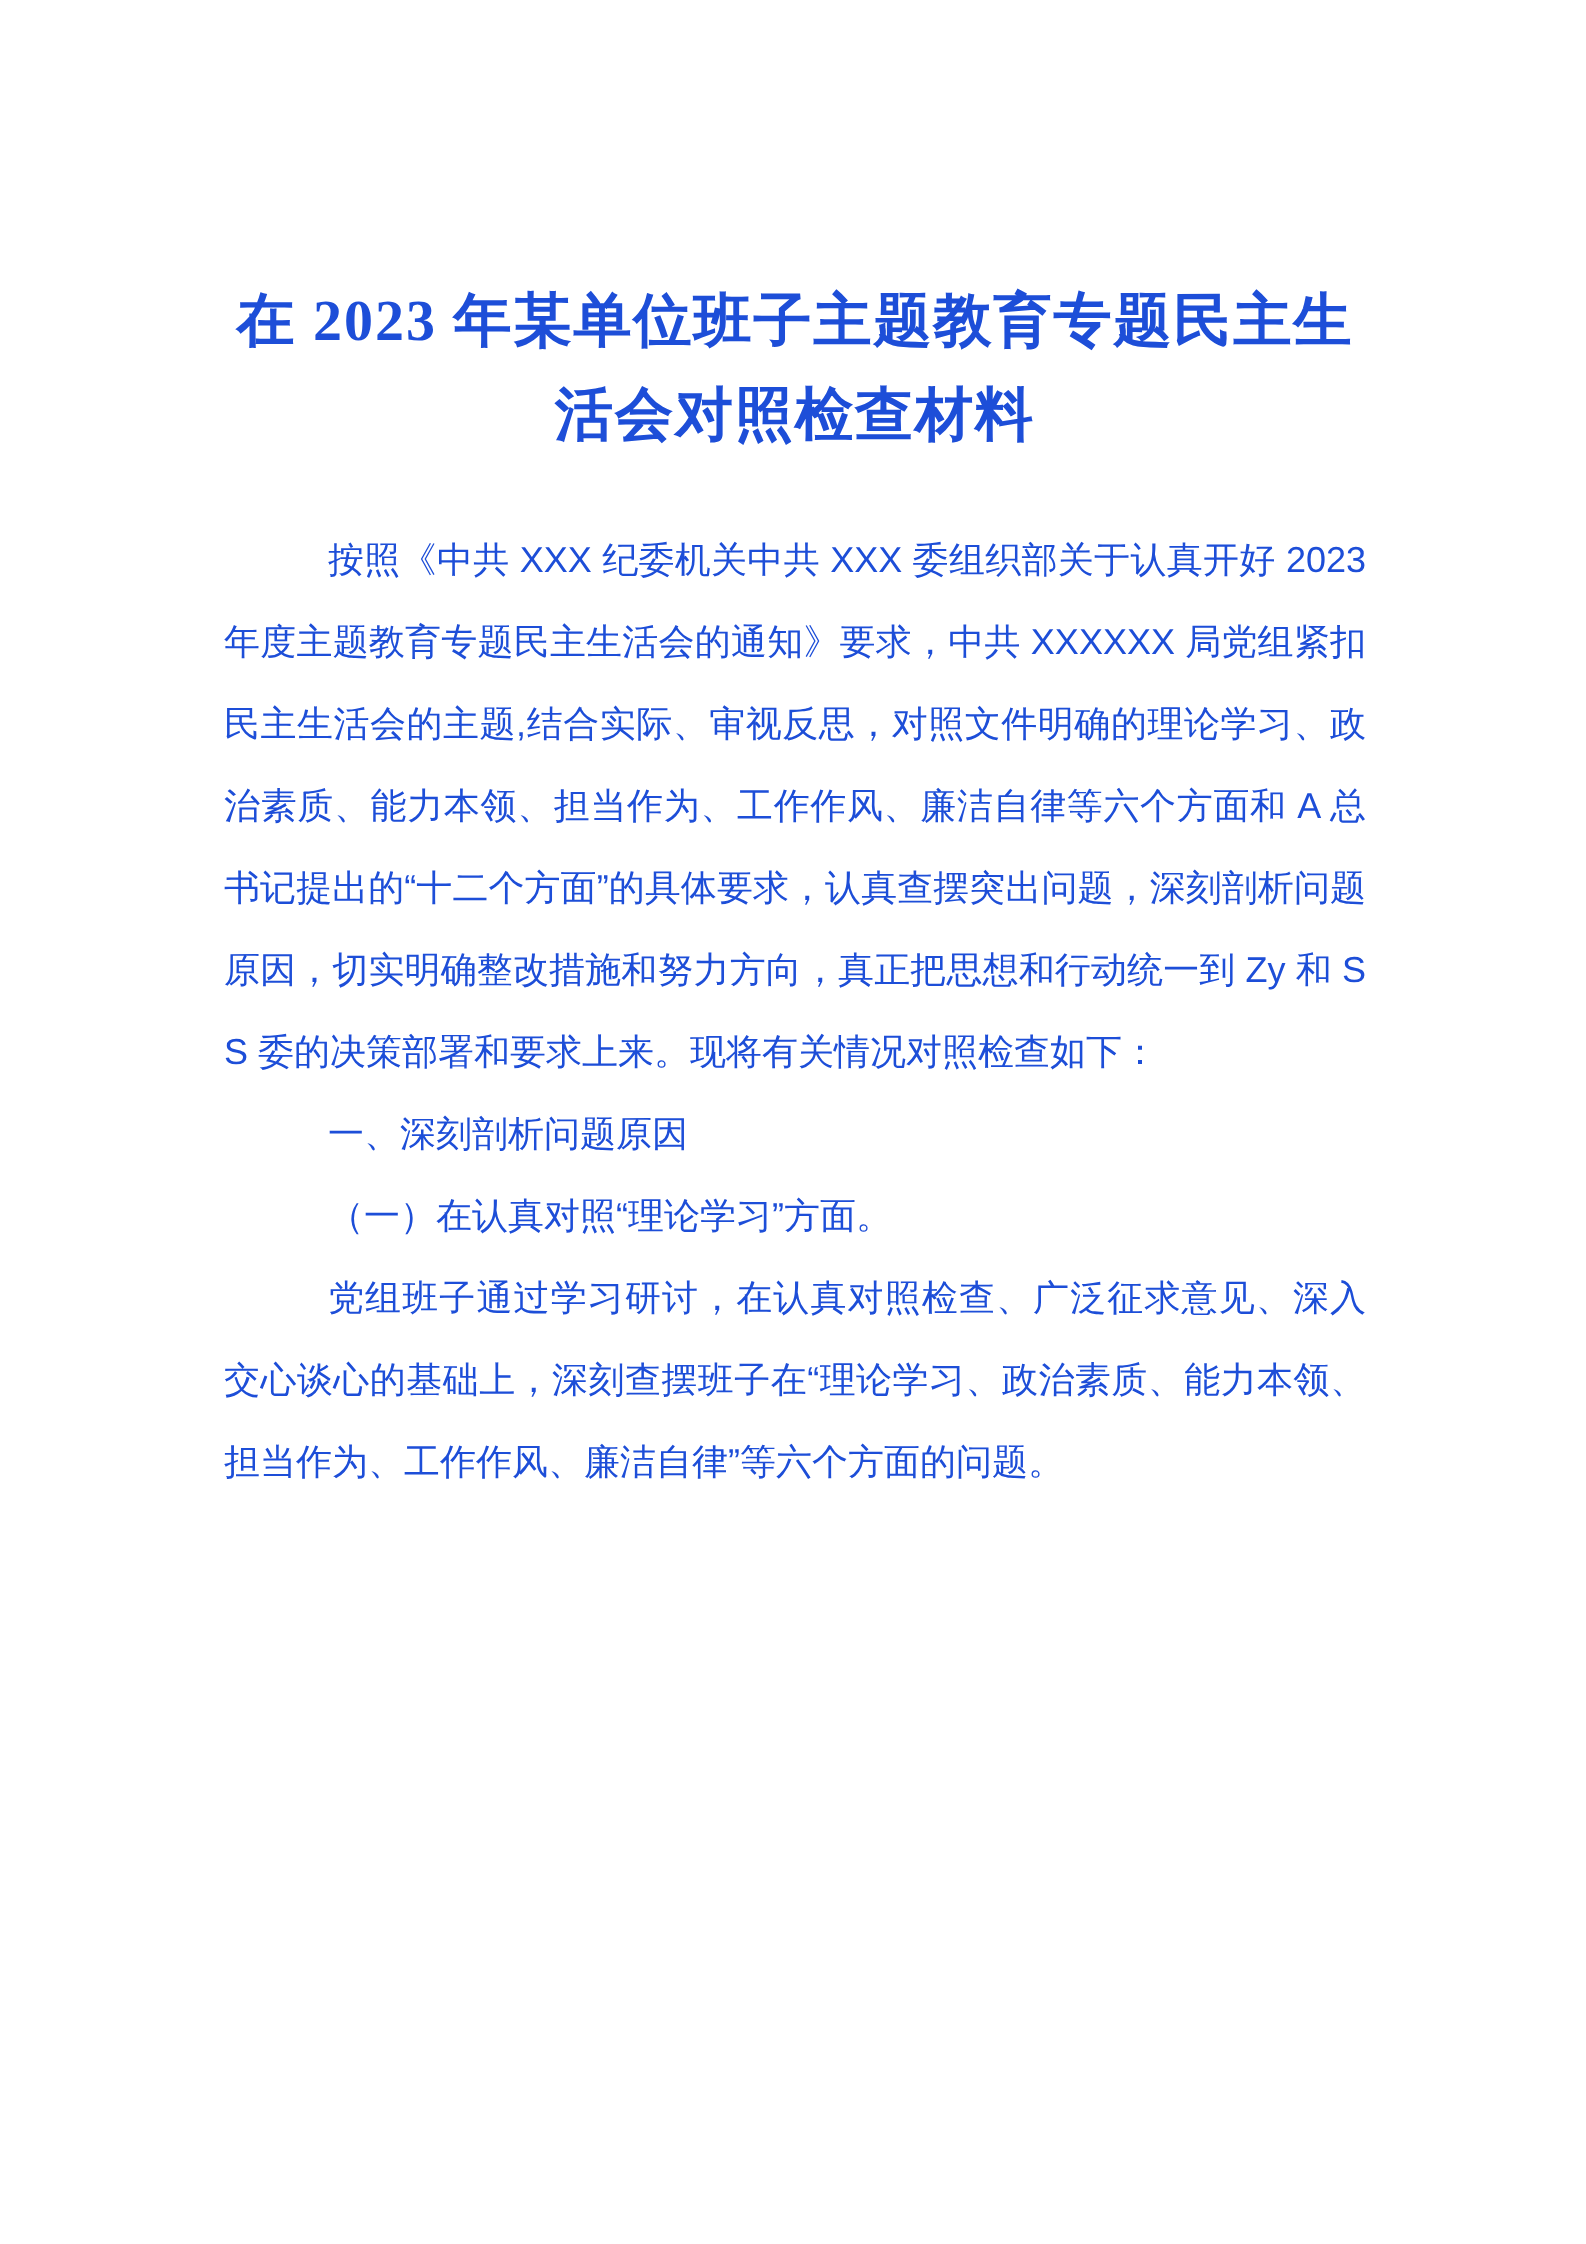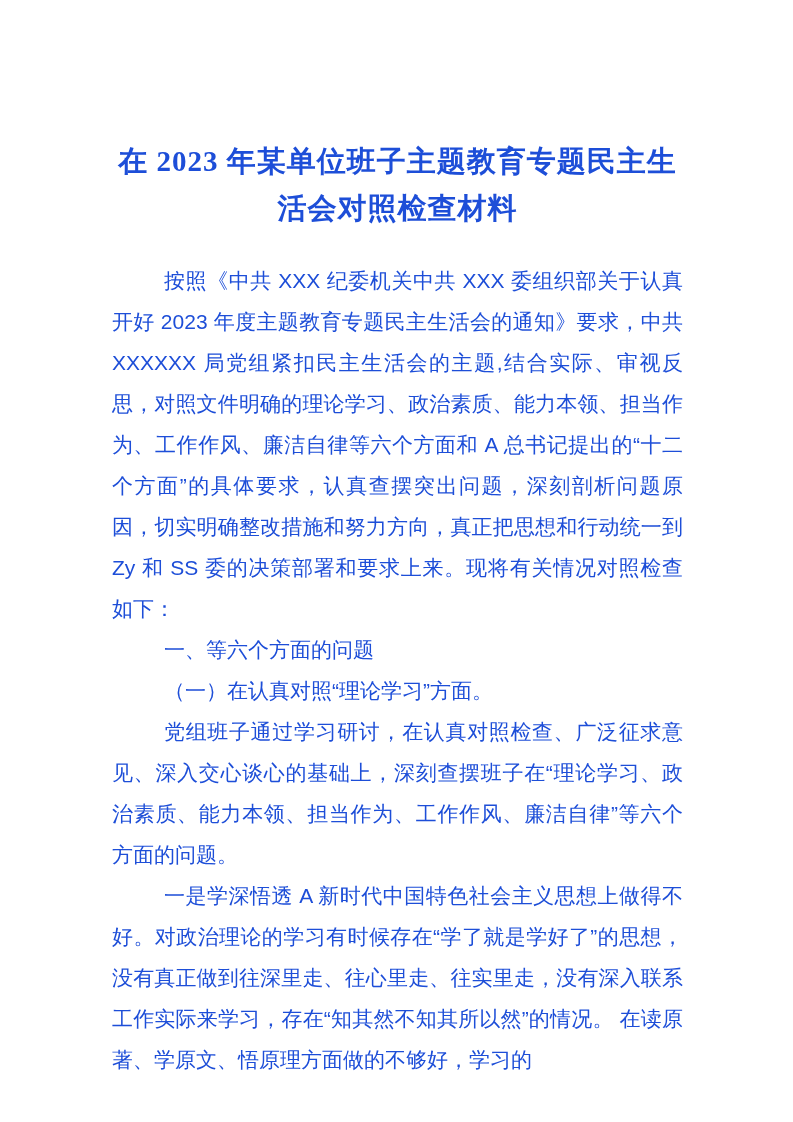--- a/index.html
+++ b/index.html
@@ -23,36 +23,35 @@
     font-family: "Liberation Serif", serif;
     font-weight: 700;
     font-size: 29px;
     line-height: 47px;
     text-align: center;
     letter-spacing: 1px;
     margin: 0 0 28px 0;
   }
   .doc-para {
     margin: 0;
-    font-size: 21px;
+    font-size: 18px;
     line-height: 41px;
     text-align: justify;
     text-justify: inter-character;
     text-indent: 52px;
     word-break: break-all;
   }
 </style>
 </head>
 <body>
 
 <div class="page">
   <h1 class="doc-title">在 2023 年某单位班子主题教育专题民主生活会对照检查材料</h1>
 
   <p class="doc-para">按照《中共 XXX 纪委机关中共 XXX 委组织部关于认真开好 2023 年度主题教育专题民主生活会的通知》要求，中共 XXXXXX 局党组紧扣民主生活会的主题,结合实际、审视反思，对照文件明确的理论学习、政治素质、能力本领、担当作为、工作作风、廉洁自律等六个方面和 A 总书记提出的“十二个方面”的具体要求，认真查摆突出问题，深刻剖析问题原因，切实明确整改措施和努力方向，真正把思想和行动统一到 Zy 和 SS 委的决策部署和要求上来。现将有关情况对照检查如下：</p>
 
-  <p class="doc-para">一、等六个方面的问题</p>
+  <p class="doc-para">一、深刻剖析问题原因</p>
 
   <p class="doc-para">（一）在认真对照“理论学习”方面。</p>
 
   <p class="doc-para">党组班子通过学习研讨，在认真对照检查、广泛征求意见、深入交心谈心的基础上，深刻查摆班子在“理论学习、政治素质、能力本领、担当作为、工作作风、廉洁自律”等六个方面的问题。</p>
 
-  <p class="doc-para">一是学深悟透 A 新时代中国特色社会主义思想上做得不好。对政治理论的学习有时候存在“学了就是学好了”的思想，没有真正做到往深里走、往心里走、往实里走，没有深入联系工作实际来学习，存在“知其然不知其所以然”的情况。 在读原著、学原文、悟原理方面做的不够好，学习的</p>
 </div>
 
 </body></html>

